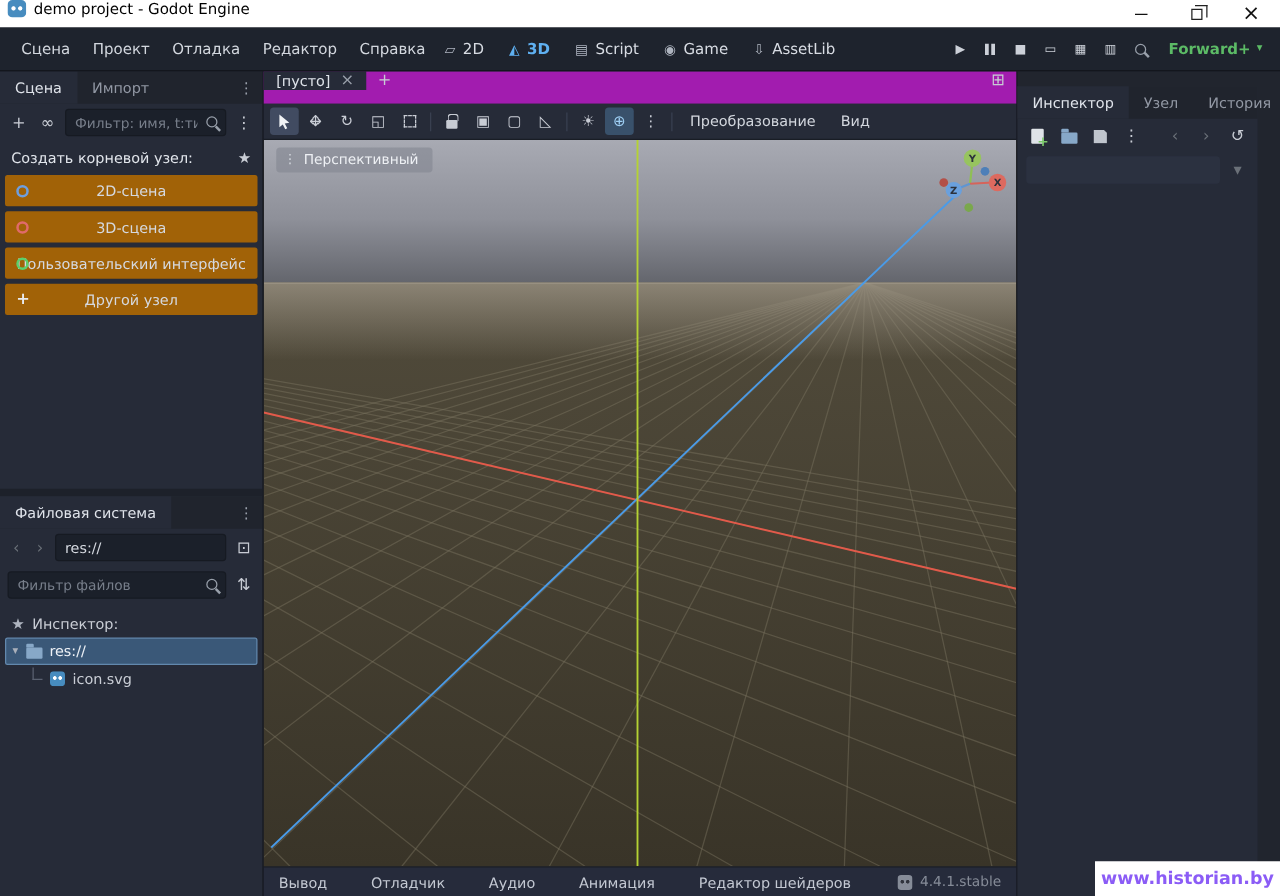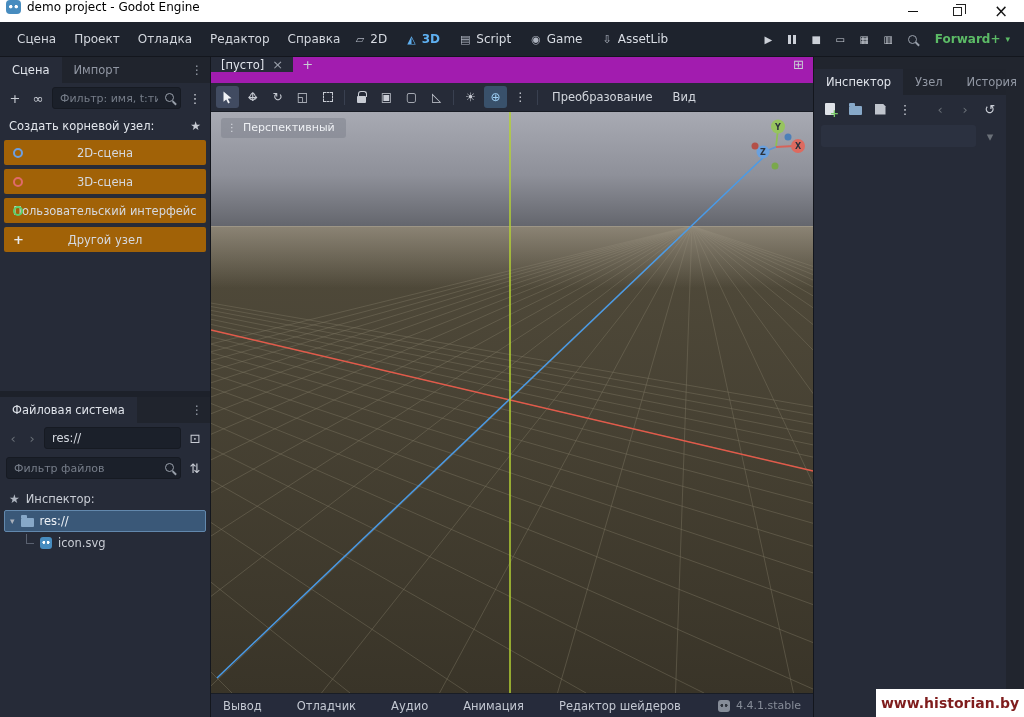--- a/index.html
+++ b/index.html
@@ -126,21 +126,21 @@
   .insp-toolbar { display:flex; align-items:center; gap:7px; padding:5px 7px; height:28px; }
   .page { width:10px; height:12px; background:#dfe3e8; border-radius:1px; position:relative; }
   .page.newres::after { content:'+'; position:absolute; right:-4px; bottom:-5px; color:#7bc96a; font-size:11px; font-weight:bold; }
   .save { width:11px; height:11px; background:#c0c5cd; clip-path:polygon(0 0,75% 0,100% 25%,100% 100%,0 100%); }
   .insp-spacer { flex:1; }
   .dim { color:#6a7078; }
   .resource-row { display:flex; align-items:center; gap:5px; padding:2px 7px; }
   .resource-bar { flex:1; height:22px; background:#2b3140; border-radius:3px; }
   .insp-filler { flex:1; }
 
-  .watermark { position:absolute; right:0; bottom:0; width:148px; height:28px; background:#ffffff; display:flex; align-items:center; justify-content:center; font-size:14px; font-weight:bold; color:#7f1d1d; z-index:20; }
+  .watermark { position:absolute; right:0; bottom:0; width:148px; height:28px; background:#ffffff; display:flex; align-items:center; justify-content:center; font-size:14px; font-weight:bold; color:#8b5cf6; z-index:20; }
 
   .cursor-svg { display:block; }
 </style>
 </head>
 <body>
 
 <div class="titlebar">
   <span class="glogo"></span>
   <span class="title-text">demo project - Godot Engine</span>
   <div class="win-controls">

